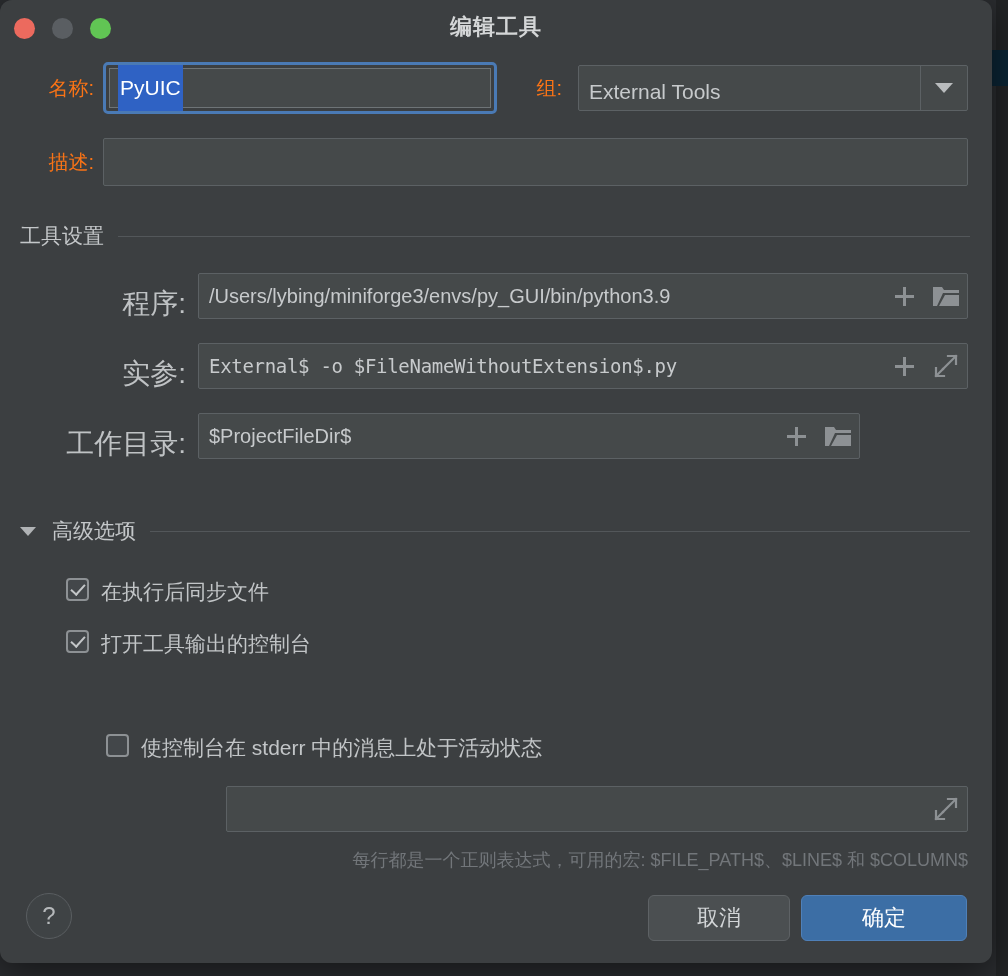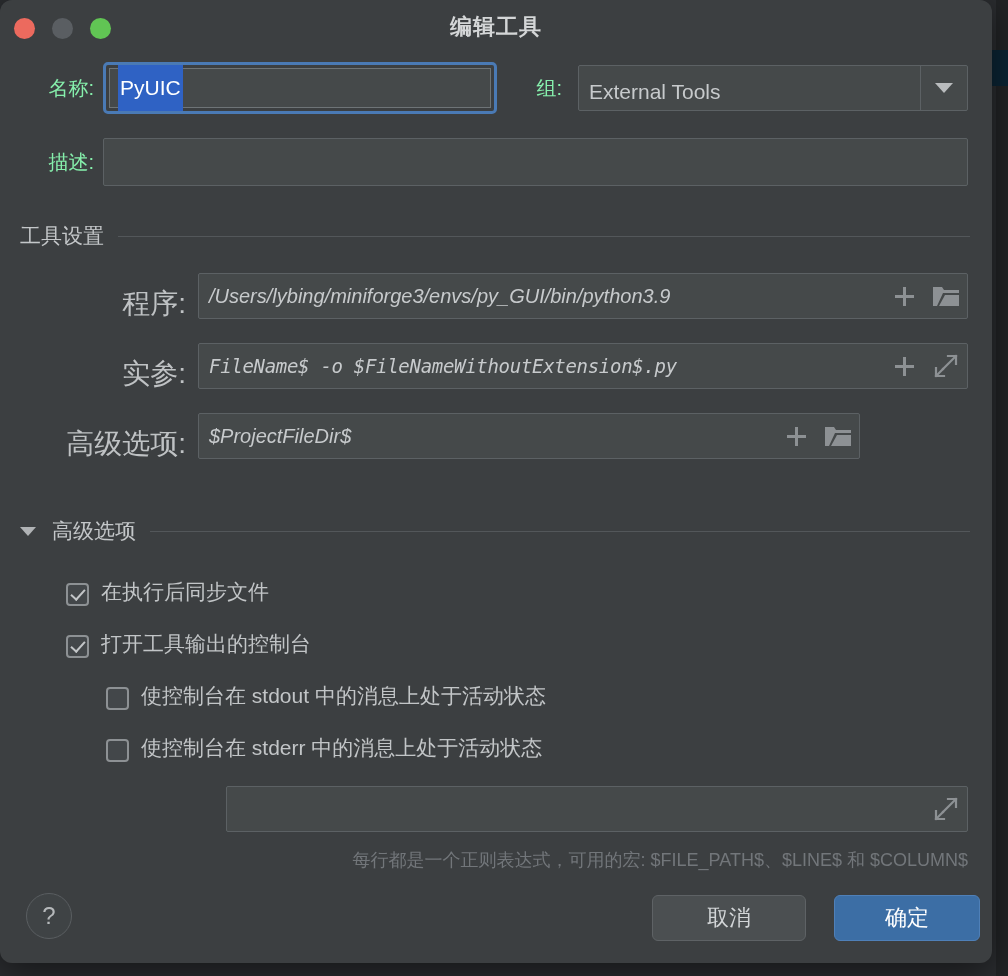--- a/index.html
+++ b/index.html
@@ -76,21 +76,21 @@
     left: 0; right: 0; top: 12px;
     text-align: center;
     color: #d4d6d7;
     font-size: 22px;
     font-weight: bold;
     letter-spacing: 1px;
   }
 
   
   .label {
-    color: #86efac;
+    color: #f97316;
     font-size: 20px;
     text-align: right;
     white-space: nowrap;
   }
   .field {
     background: #45494a;
     border: 1px solid #5c6164;
     border-radius: 2px;
     box-sizing: border-box;
     display: flex;
@@ -238,27 +238,27 @@
   }
   .icon-plus::before, .icon-plus::after {
     content: "";
     position: absolute;
     background: #8d9194;
   }
   .icon-plus::before { left: 8px; top: 0; width: 3px; height: 19px; }
   .icon-plus::after  { top: 8px; left: 0; height: 3px; width: 19px; }
 
   
-  .field.withbtns { padding-right: 0; font-style: italic; }
+  .field.withbtns { padding-right: 0; }
 
   
   .cbrow {
     position: absolute;
     display: flex;
-    align-items: flex-end;
+    align-items: flex-start;
     gap: 12px;
   }
   .cbox {
     width: 23px; height: 23px;
     border: 2px solid #8d9194;
     border-radius: 4px;
     box-sizing: border-box;
     background: #43474a;
     position: relative;
     flex: none;
@@ -323,29 +323,29 @@
     top: 16px;
     height: 46px;
     border-radius: 6px;
     display: flex;
     align-items: center;
     justify-content: center;
     font-size: 22px;
     box-sizing: border-box;
   }
   .btn-cancel {
-    right: 186px;
-    width: 154px;
+    right: 202px;
+    width: 142px;
     background: #4b4f51;
     border: 1px solid #5e6265;
     color: #d2d5d7;
   }
   .btn-ok {
-    right: 12px;
-    width: 146px;
+    right: 25px;
+    width: 166px;
     background: #3c6ea5;
     border: 1px solid #4f80b8;
     color: #ffffff;
   }
 
   
   svg.gicon { display: block; }
 </style>
 </head>
 <body>
@@ -406,36 +406,36 @@
           <path d="M0 3 L0 20 L4 20 L10 7 L26 7 L26 4 L11 4 L9 1 L0 1 Z"></path>
           <path d="M6 20 L26 20 L26 9 L12 9 Z"></path>
         </svg>
       </span>
     </div>
   </div>
 
   <div class="lbl-left" id="lbl-args">实参:</div>
   <div class="trow" id="row-args">
     <div class="field withbtns mono" style="width:770px">
-      <span class="txt">FileName$ -o $FileNameWithoutExtension$.py</span>
+      <span class="txt">External$ -o $FileNameWithoutExtension$.py</span>
       <span class="fbtn">
           <span class="icon-plus"></span>
         </span>
       <span class="fbtn">
         <svg class="gicon" width="24" height="24" viewBox="0 0 24 24" stroke="#8d9194" stroke-width="2.2" fill="none" stroke-linecap="square">
           <path d="M22 2 L9 15"></path>
             <path d="M14 2 L22 2 L22 10"></path>
           <path d="M2 22 L9 15"></path>
             <path d="M10 22 L2 22 L2 14"></path>
         </svg>
       </span>
     </div>
   </div>
 
-  <div class="lbl-left" id="lbl-wdir">高级选项:</div>
+  <div class="lbl-left" id="lbl-wdir">工作目录:</div>
   <div class="trow" id="row-wdir">
     <div class="field withbtns" style="width:662px">
       <span class="txt">$ProjectFileDir$</span>
       <span class="fbtn">
           <span class="icon-plus"></span>
         </span>
       <span class="fbtn">
         <svg class="gicon" width="26" height="21" viewBox="0 0 26 21" fill="#8d9194">
           <path d="M0 3 L0 20 L4 20 L10 7 L26 7 L26 4 L11 4 L9 1 L0 1 Z"></path>
           <path d="M6 20 L26 20 L26 9 L12 9 Z"></path>
@@ -453,24 +453,20 @@
   <div class="cbrow" id="cb-sync">
     <span class="cbox checked"></span>
     <span class="cblabel">在执行后同步文件</span>
   </div>
 
   <div class="cbrow" id="cb-console">
     <span class="cbox checked"></span>
     <span class="cblabel">打开工具输出的控制台</span>
   </div>
 
-  <div class="cbrow" id="cb-stdout">
-    <span class="cbox"></span>
-    <span class="cblabel">使控制台在 stdout 中的消息上处于活动状态</span>
-  </div>
 
   <div class="cbrow" id="cb-stderr">
     <span class="cbox"></span>
     <span class="cblabel">使控制台在 stderr 中的消息上处于活动状态</span>
   </div>
 
   <div class="field withbtns" id="filter-field">
     <span class="txt"></span>
     <span class="fbtn">
       <svg class="gicon" width="24" height="24" viewBox="0 0 24 24" stroke="#8d9194" stroke-width="2.2" fill="none" stroke-linecap="square">

